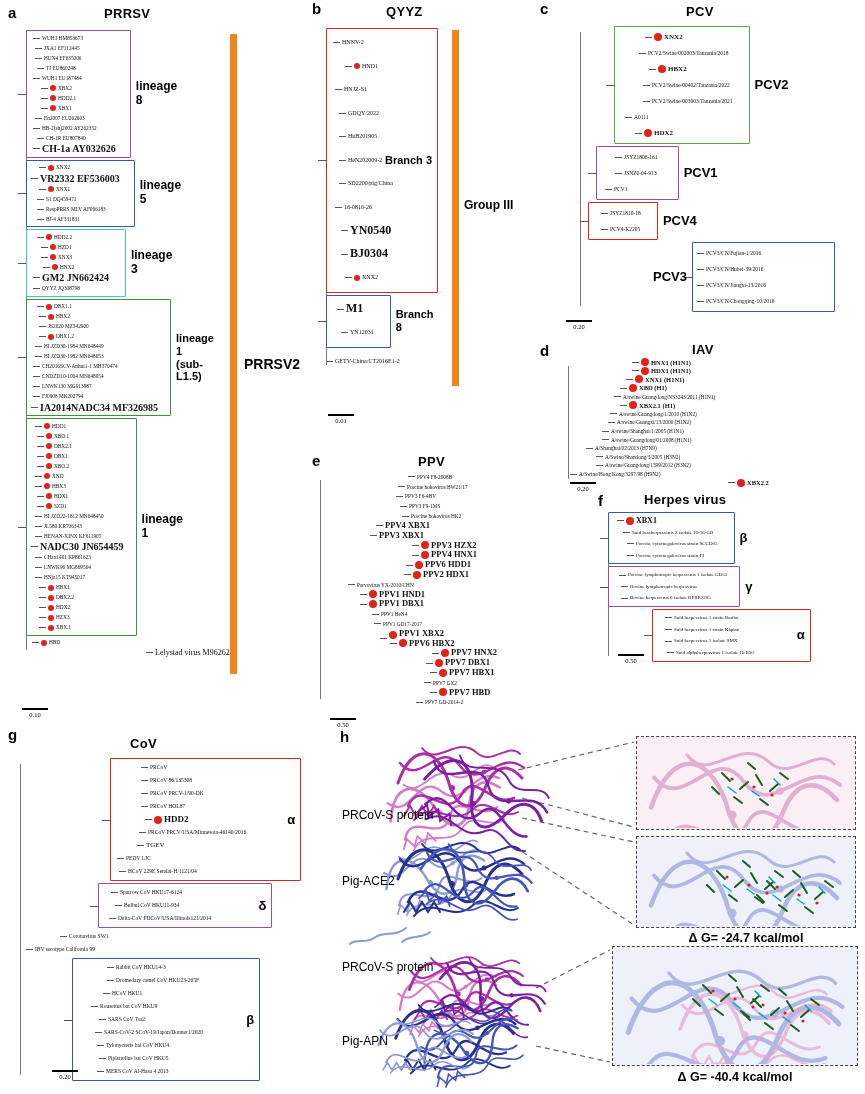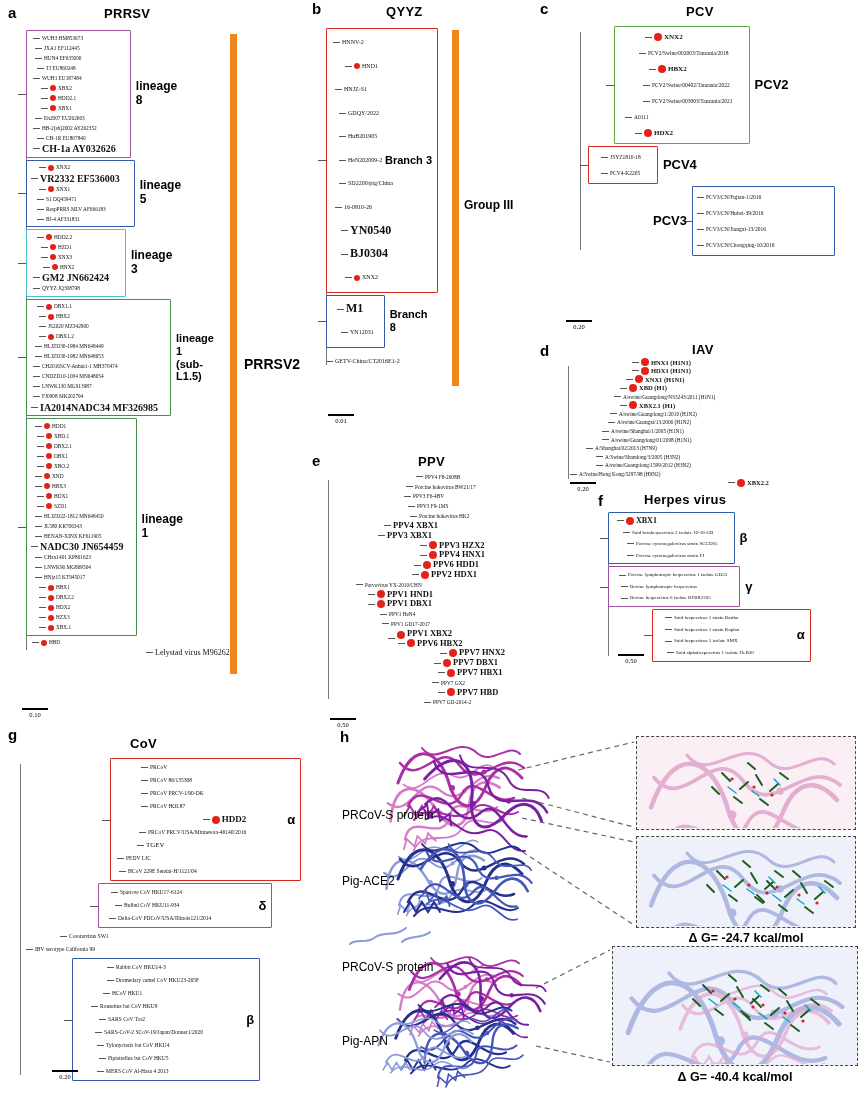--- a/index.html
+++ b/index.html
@@ -50,21 +50,21 @@
   #panel-c .tree{left:40px;top:24px;--rowh:16px;--fs:5.5px;--bfs:7px;}
   #panel-c .scalebar{left:26px;bottom:8px;}
 
   #panel-d{left:540px;top:342px;width:324px;height:150px;}
   #panel-d .ptitle{left:152px;top:0;}
   #panel-d .tree{left:28px;top:16px;--rowh:8.6px;--fs:5.3px;--bfs:6.5px;}
   #panel-d .scalebar{left:30px;bottom:0;}
 
   #panel-e{left:312px;top:452px;width:238px;height:276px;}
   #panel-e .ptitle{left:106px;top:2px;}
-  #panel-e .tree{left:16px;top:20px;--rowh:9.8px;--fs:5.3px;--bfs:8.5px;}
+  #panel-e .tree{left:8px;top:20px;--rowh:9.8px;--fs:5.3px;--bfs:8.5px;}
   #panel-e .scalebar{left:18px;bottom:0;}
 
   #panel-f{left:598px;top:492px;width:266px;height:184px;}
   #panel-f .ptitle{left:46px;top:0;}
   #panel-f .tree{left:10px;top:18px;--rowh:11.6px;--fs:5px;--bfs:8px;}
   #panel-f .scalebar{left:20px;bottom:12px;}
 
   #panel-g{left:8px;top:726px;width:332px;height:366px;}
   #panel-g .ptitle{left:122px;top:10px;}
   #panel-g .tree{left:12px;top:30px;--rowh:13px;--fs:5.5px;--bfs:9px;}
@@ -469,21 +469,21 @@
           <span class="tick"></span>
           <span class="lbl">BJ0304</span>
         </div>
         <div class="leaf" style="margin-left: 14px;">
           <span class="tick"></span>
           <span class="dot"></span>
           <span class="lbl">XNX2</span>
         </div>
         <span class="clade-label inside" style="font-size: 11px;">Branch 3</span>
       </div>
-      <div class="clade" style="border-color: rgb(47, 91, 168); padding-right: 10px;">
+      <div class="clade" style="border-color: rgb(47, 91, 168); padding-right: 16px;">
         <div class="leaf big" style="margin-left: 6px;">
           <span class="tick"></span>
           <span class="lbl">M1</span>
         </div>
         <div class="leaf" style="margin-left: 10px;">
           <span class="tick"></span>
           <span class="lbl">YN12031</span>
         </div>
         <span class="clade-label" style="font-size: 11px;">Branch 8</span>
       </div>
@@ -531,20 +531,35 @@
           <span class="tick"></span>
           <span class="lbl">A0111</span>
         </div>
         <div class="leaf big" style="margin-left: 16px;">
           <span class="tick"></span>
           <span class="dot"></span>
           <span class="lbl">HDX2</span>
         </div>
         <span class="clade-label" style="font-size: 13px;">PCV2</span>
       </div>
+      <div class="clade" style="border-color: rgb(155, 79, 158); margin-left: 16px; padding-right: 20px;">
+        <div class="leaf" style="margin-left: 14px;">
+          <span class="tick"></span>
+          <span class="lbl">JSYZ1806-161</span>
+        </div>
+        <div class="leaf" style="margin-left: 14px;">
+          <span class="tick"></span>
+          <span class="lbl">JSNZ0-04-913</span>
+        </div>
+        <div class="leaf" style="margin-left: 4px;">
+          <span class="tick"></span>
+          <span class="lbl">PCV1</span>
+        </div>
+        <span class="clade-label" style="font-size: 13px;">PCV1</span>
+      </div>
       <div class="clade" style="border-color: rgb(215, 40, 30); margin-left: 8px; padding-right: 16px;">
         <div class="leaf" style="margin-left: 8px;">
           <span class="tick"></span>
           <span class="lbl">JSYZ1810-18</span>
         </div>
         <div class="leaf" style="margin-left: 8px;">
           <span class="tick"></span>
           <span class="lbl">PCV4-K2205</span>
         </div>
         <span class="clade-label" style="font-size: 13px;">PCV4</span>
@@ -850,21 +865,21 @@
           <span class="lbl">PRCoV 86/135308</span>
         </div>
         <div class="leaf" style="margin-left: 26px;">
           <span class="tick"></span>
           <span class="lbl">PRCoV PRCV-1/90-DK</span>
         </div>
         <div class="leaf" style="margin-left: 26px;">
           <span class="tick"></span>
           <span class="lbl">PRCoV HOL87</span>
         </div>
-        <div class="leaf big" style="margin-left: 30px; justify-content: flex-end;">
+        <div class="leaf big" style="margin-left: 30px;">
           <span class="tick"></span>
           <span class="dot"></span>
           <span class="lbl">HDD2</span>
         </div>
         <div class="leaf" style="margin-left: 24px;">
           <span class="tick"></span>
           <span class="lbl">PRCoV PRCV/USA/Minnesota-46140/2016</span>
         </div>
         <div class="leaf" style="margin-left: 22px; font-size: 7px;">
           <span class="tick"></span>

